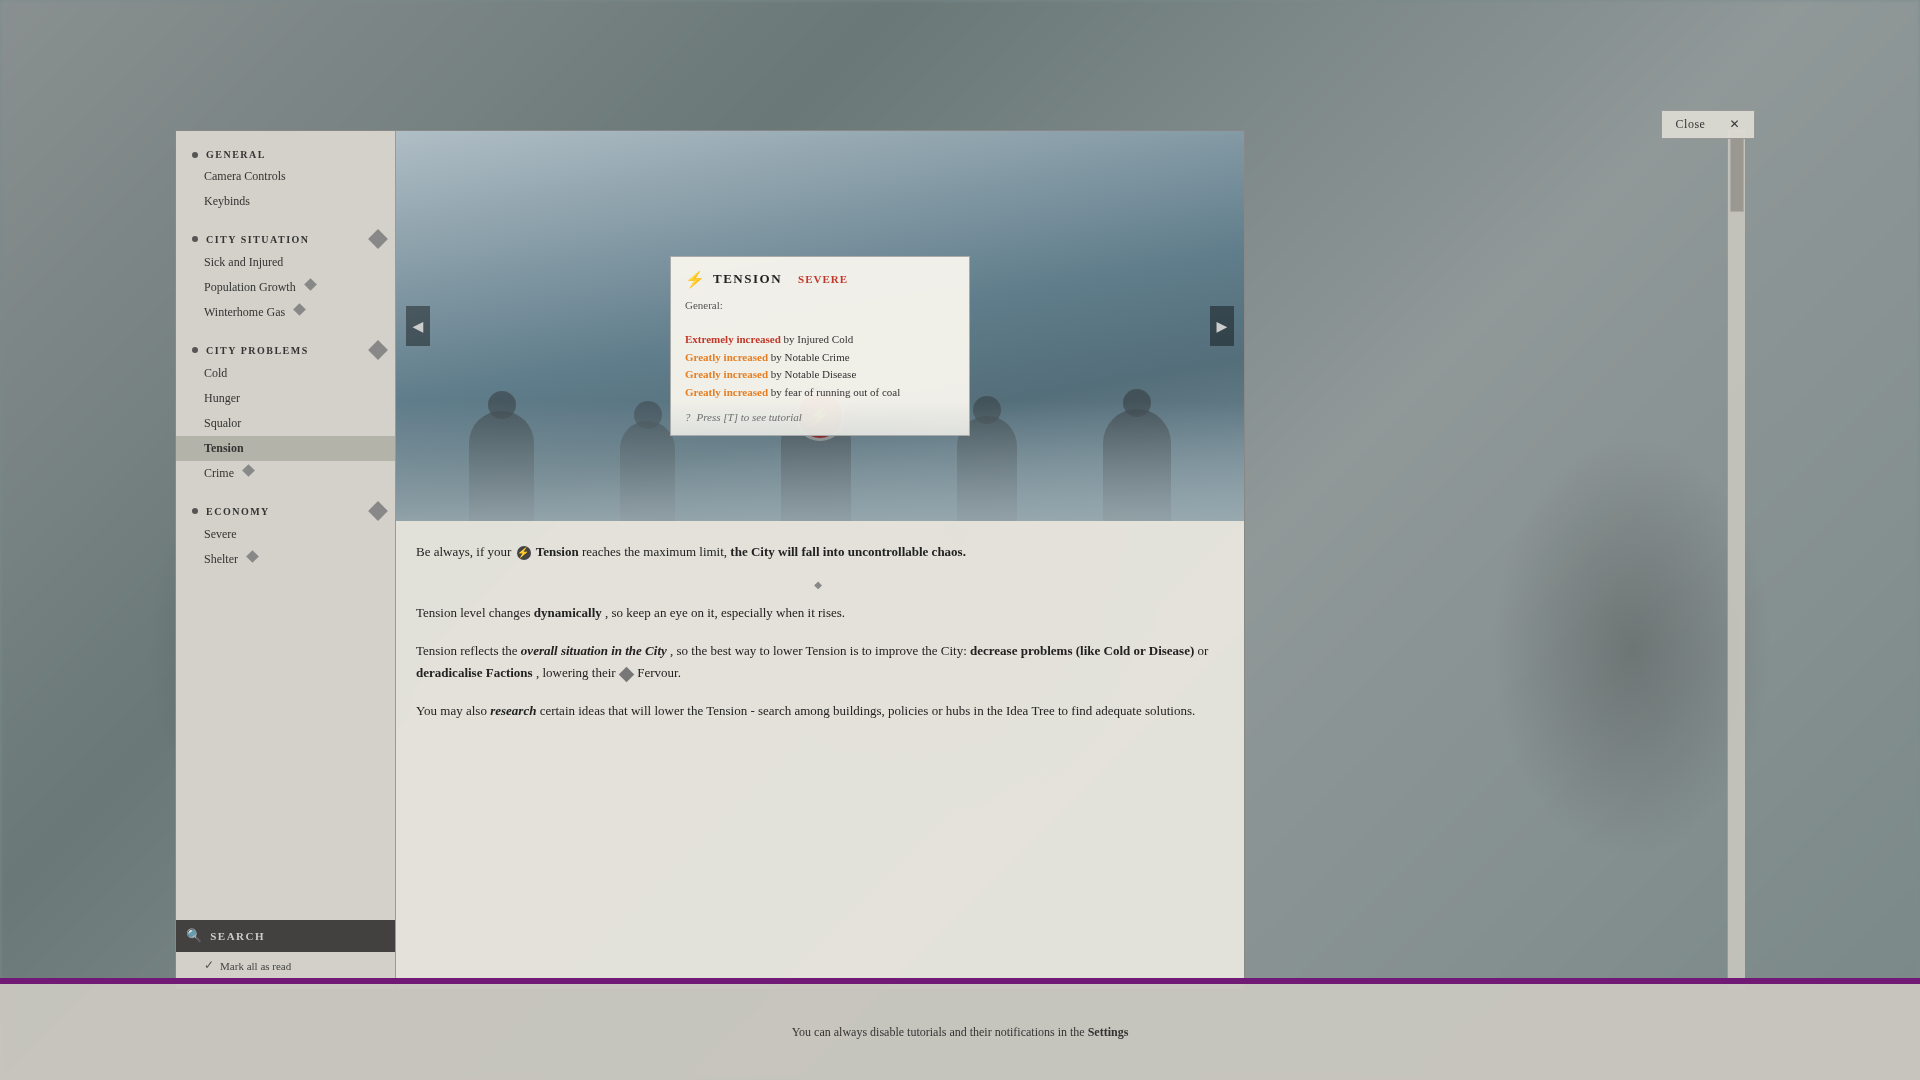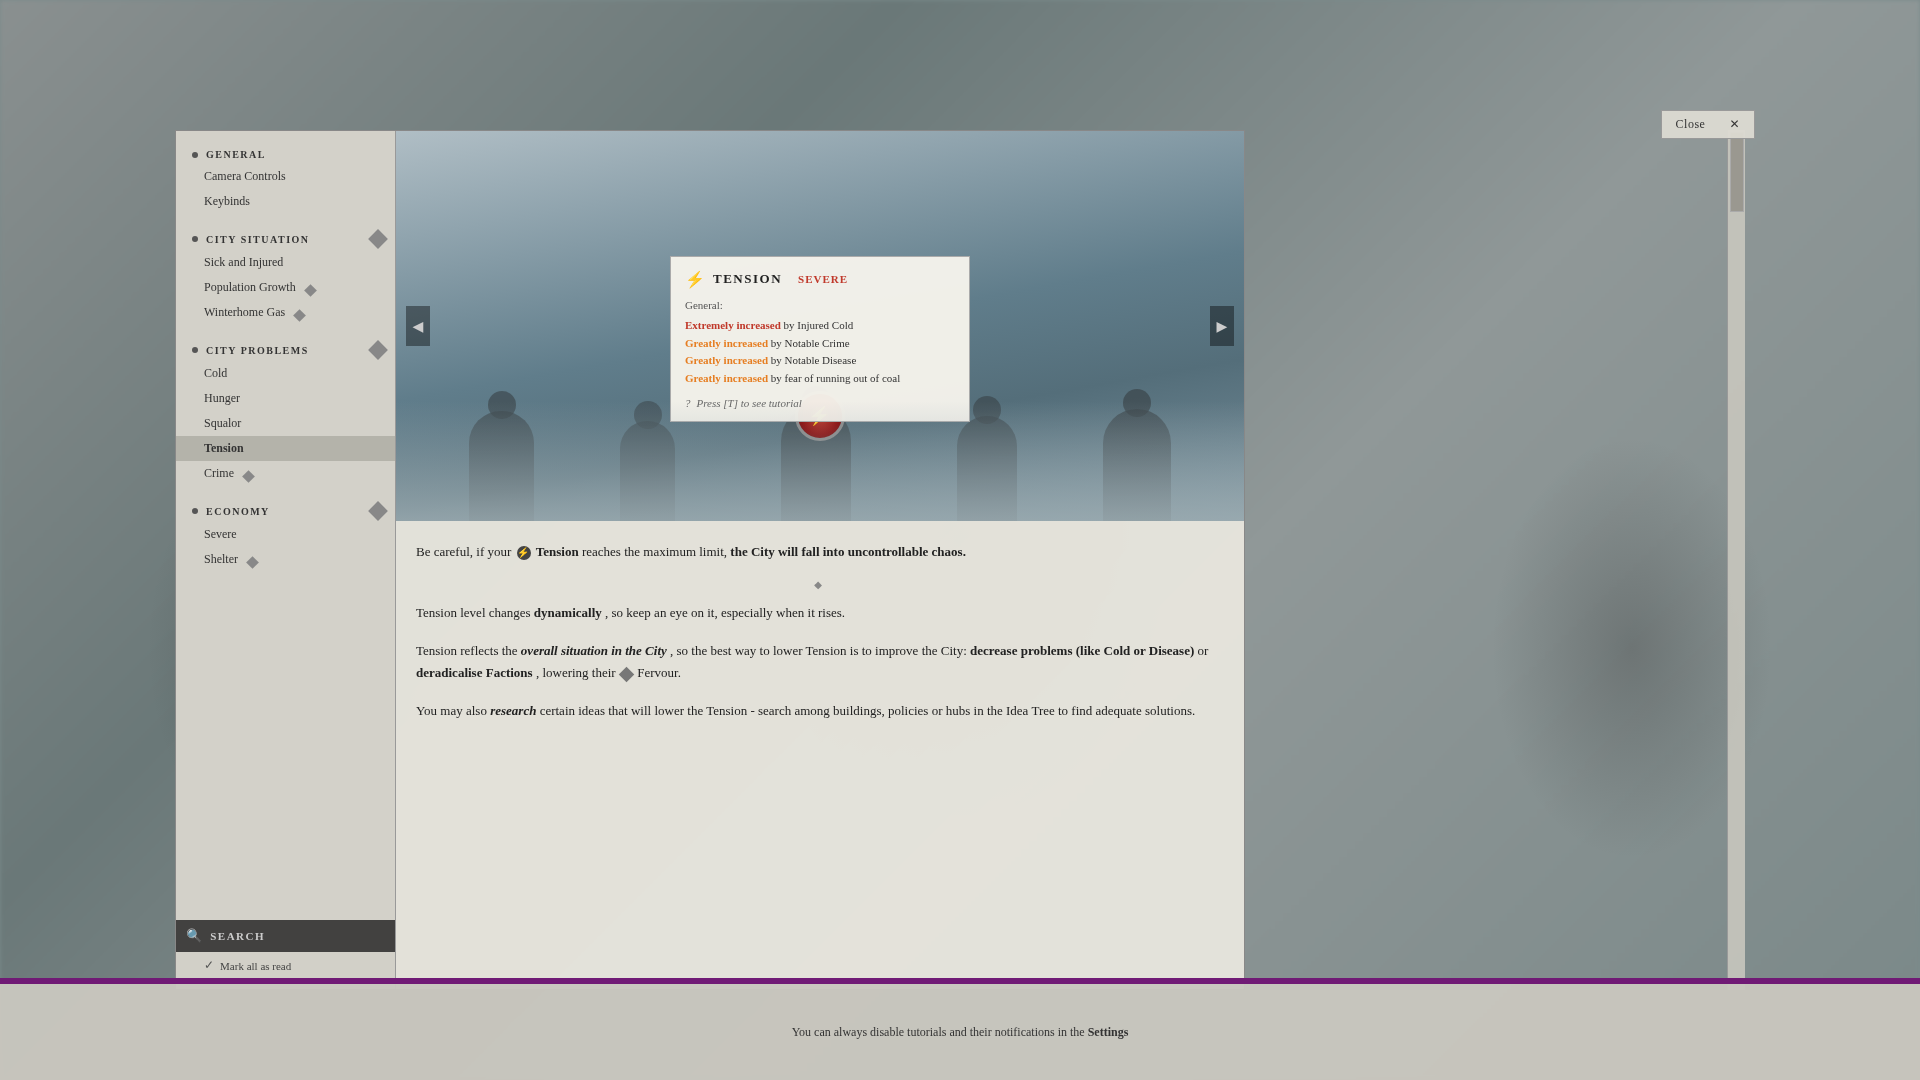--- a/index.html
+++ b/index.html
@@ -85,21 +85,21 @@
       transform: rotate(45deg);
       flex-shrink: 0;
     }
 
     .sidebar-item {
       padding: 5px 10px 5px 28px;
       font-size: 12px;
       color: #333;
       cursor: pointer;
       display: flex;
-      align-items: flex-end;
+      align-items: flex-start;
       gap: 6px;
     }
 
     .sidebar-item.active {
       background: rgba(160,158,150,0.6);
       font-weight: bold;
     }
 
     .sidebar-item .item-diamond {
       width: 9px;
@@ -223,21 +223,21 @@
       font-size: 11px;
       font-weight: bold;
       letter-spacing: 1px;
       color: #c0392b;
       text-transform: uppercase;
     }
 
     .tension-general-label {
       font-size: 11px;
       color: #555;
-      margin-bottom: 6px;
+      margin-bottom: 20px;
     }
 
     .tension-line {
       font-size: 11px;
       line-height: 1.6;
       color: #333;
     }
 
     .tension-line .level-extremely {
       color: #c0392b;
@@ -572,21 +572,21 @@
           <span>Press [T] to see tutorial</span>
         </div>
       </div>
 
       <div class="scene-fog"></div>
     </div>
 
     <div class="content-text">
 
       <p class="content-para">
-        <span>Be careful, if your </span>
+        <span>Be always, if your </span>
         <span style="display:inline-block;width:14px;height:14px;background:#444;border-radius:50%;vertical-align:middle;margin:0 2px;font-size:10px;color:#fff;text-align:center;line-height:14px;">⚡</span>
         <span class="highlight"> Tension </span>
         <span>reaches the maximum limit, </span>
         <span class="highlight">the City will fall into uncontrollable chaos.</span>
       </p>
 
       <div class="divider-diamond"></div>
 
       <p class="content-para">
         <span>Tension level changes </span>

